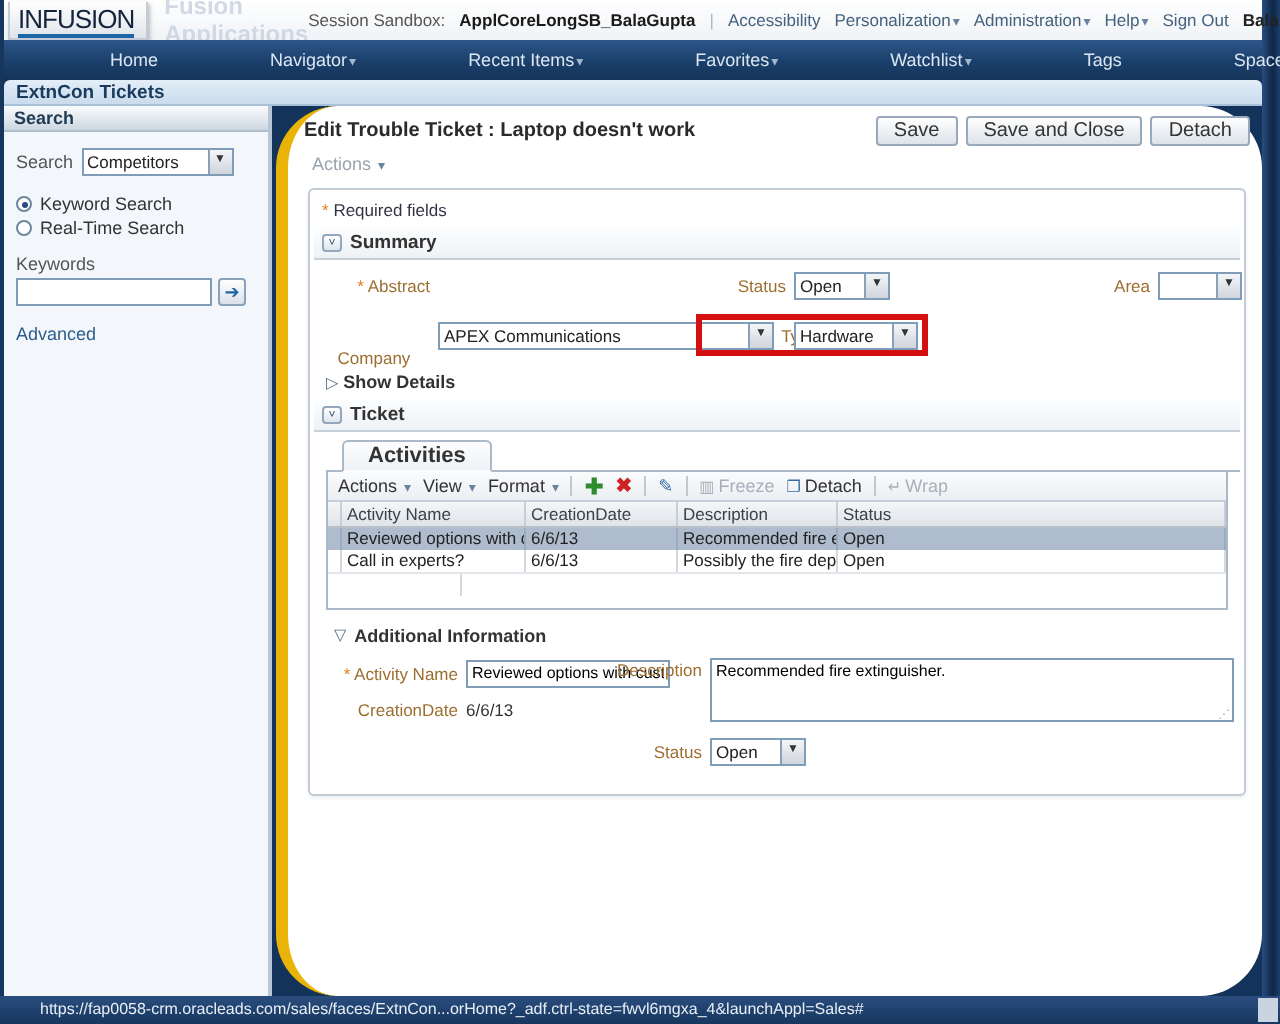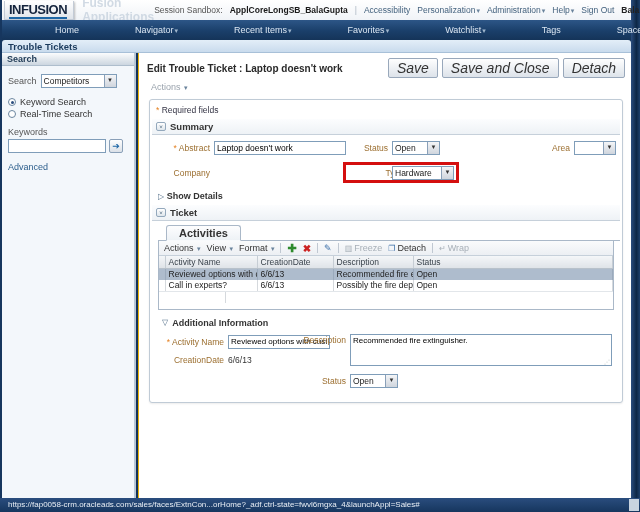--- a/index.html
+++ b/index.html
@@ -3,27 +3,27 @@
 <meta charset="utf-8">
 <style>
   * { margin:0; padding:0; box-sizing:border-box; }
   html,body { width:640px; height:512px; }
   body { font-family:"Liberation Sans", sans-serif; font-size:9px; color:#333; background:#13335a; position:relative; overflow:hidden; }
   .window { position:absolute; top:0; left:0; width:640px; height:512px; }
 
   
   .frame-right { position:absolute; top:0; right:0; width:9px; height:512px; background:linear-gradient(90deg,#2a4d7e,#0d2746 60%,#1d3f6b); }
   .frame-left  { position:absolute; top:0; left:0; width:2px; height:512px; background:#16365e; }
-  .statusbar { position:absolute; left:0; bottom:0; width:640px; height:14px; background:linear-gradient(#2a4d7e,#16365e); color:#e8eef5; font-size:8px; line-height:14px; padding-left:8px; white-space:nowrap; }
+  .statusbar { position:absolute; left:0; bottom:0; width:640px; height:14px; background:linear-gradient(#2a4d7e,#16365e); color:#e8eef5; font-size:8px; line-height:14px; padding-left:20px; white-space:nowrap; }
   .statusbar .grip { position:absolute; right:1px; bottom:1px; width:10px; height:12px; background:#c9d4e0; }
 
   
   .top-header { position:absolute; top:0; left:2px; right:9px; height:20px; background:linear-gradient(#ffffff,#f0f3f7); display:flex; align-items:center; }
   .logo-box { background:linear-gradient(#ffffff,#dfe4ea); border:1px solid #c3cbd6; border-top:none; padding:1px 6px 2px 4px; margin-left:2px; box-shadow:1px 1px 2px rgba(0,0,0,.25); }
-  .logo-text { font-weight:bold; font-size:13px; letter-spacing:-0.5px; color:#15243d; border-bottom:2px solid #1d66a5; }
+  .logo-text { font-weight:normal; font-size:13px; letter-spacing:-0.5px; color:#15243d; border-bottom:2px solid #1d66a5; }
   .ghost { color:#c7d2de; font-size:12px; margin-left:8px; font-weight:bold; opacity:.8; }
   .top-right { margin-left:auto; display:flex; align-items:center; gap:7px; padding-right:6px; font-size:8.5px; color:#44627e; white-space:nowrap; }
   .session-label { color:#555; }
   .session-link { font-weight:bold; color:#1a1a1a; }
   .top-sep { color:#aab6c2; }
   .top-link { color:#44627e; }
   .caret { font-size:7px; color:#6a839c; margin-left:1px; }
   .username { font-weight:bold; color:#222; }
 
   
@@ -57,25 +57,25 @@
   .radio-row { display:flex; align-items:center; gap:4px; margin-bottom:2px; color:#333; }
   .radio { width:8px; height:8px; border:1px solid #6c86a0; border-radius:50%; background:#fff; position:relative; display:inline-block; }
   .radio.checked:before { content:""; position:absolute; top:2px; left:2px; width:3px; height:3px; border-radius:50%; background:#2a4d7e; }
   .kw-label { margin-top:8px; color:#555; }
   .kw-row { display:flex; gap:3px; margin-top:2px; align-items:center; }
   .kw-input { width:98px; height:14px; border:1px solid #7f9db9; background:#fff; font-size:8.5px; padding:0 2px; font-family:"Liberation Sans",sans-serif; }
   .arrow-btn { width:14px; height:14px; background:linear-gradient(#fefefe,#dbe1e8); border:1px solid #8aa0b8; border-radius:2px; color:#1d66a5; font-size:9px; text-align:center; line-height:12px; }
   .advanced-link { color:#2c5e8c; margin-top:9px; display:inline-block; }
 
   
-  .content { position:absolute; top:53px; left:138px; right:9px; bottom:14px; background:#fff; border-left:1px solid #eab308; }
+  .content { position:absolute; top:53px; left:138px; right:9px; bottom:14px; background:#fff; border-left:6px solid #eab308;border-radius:31px; }
   .content-header { display:flex; align-items:center; padding:5px 6px 0 8px; }
   .page-title { font-weight:bold; font-size:10px; color:#2a2a2a; }
   .btn-group { margin-left:auto; display:flex; gap:4px; }
-  .btn { background:linear-gradient(#fefefe,#dde3ea); border:1px solid #99a8bb; border-radius:2px; font-size:14px; color:#333; padding:1px 8px; white-space:nowrap;font-style:italic; }
+  .btn { background:linear-gradient(#fefefe,#dde3ea); border:1px solid #99a8bb; border-radius:2px; font-size:10px; color:#333; padding:1px 8px; white-space:nowrap; }
   .actions-row { padding:4px 0 0 12px; color:#9aa3ad; font-size:9px; }
 
   .form-panel { margin:7px 8px 0 10px; border:1px solid #c0cbd6; border-radius:3px; background:#fff; padding:5px 2px 8px 2px; min-height:212px; box-shadow:0 1px 2px rgba(0,0,0,.08); }
   .required-note { font-size:8.5px; color:#334; padding-left:4px; }
   .required-note .star, .star { color:#e48021; }
 
   .section-header { display:flex; align-items:center; gap:4px; margin-top:4px; background:linear-gradient(#fcfdfe,#eef2f6); border-bottom:1px solid #c6d0da; padding:2px 2px 2px 4px; }
   .expander { width:10px; height:9px; border:1px solid #93a8bc; border-radius:2px; background:linear-gradient(#fff,#dfe6ec); font-size:6px; line-height:8px; text-align:center; color:#33506b; }
   .section-title { font-weight:bold; font-size:9.5px; color:#333; }
 
@@ -171,21 +171,21 @@
         <span class="dd-text">All</span>
         <span class="dd-btn">▼</span>
       </span>
       <input class="nav-search-input" value="" style="">
       <span class="go-btn">➔</span>
 
     </div>
   </div>
 
   <div class="region-band">
-    <span class="region-title">Trouble Tickets</span>
+    <span class="region-title">ExtnCon Tickets</span>
   </div>
 
   <div class="sidebar">
     <div class="panel-header">Search</div>
     <div class="sb-body">
       <div class="sb-row">
         <span class="sb-label">Search</span>
         <span class="dd" style="width:76px;">
           <span class="dd-text">Competitors</span>
           <span class="dd-btn">▼</span>
@@ -222,35 +222,38 @@
     <div class="form-panel">
       <div class="required-note"><span class="star">*</span> <span>Required fields</span></div>
 
       <div class="section-header">
         <span class="expander">˅</span>
         <span class="section-title">Summary</span>
       </div>
 
       <div class="summary-form">
         <span class="flabel" style="left:2px; top:4px; width:56px;"><span class="star">*</span> <span>Abstract</span></span>
-        <input class="finput" style="left: 62px; top: 2px; width: 132px;" value="Laptop doesn't work">
 
         <span class="flabel" style="left:160px; top:4px; width:76px;">Status</span>
         <span class="dd fdd" style="left:240px; top:2px; width:48px;">
           <span class="dd-text">Open</span>
           <span class="dd-btn">▼</span>
         </span>
 
         <span class="flabel" style="left:370px; top:4px; width:48px;">Area</span>
         <span class="dd fdd" style="left:422px; top:2px; width:42px;">
           <span class="dd-text"></span>
           <span class="dd-btn">▼</span>
         </span>
 
-        <span class="flabel" style="left:2px; top:29px; width:56px;">Company</span>
+        <span class="flabel" style="left:2px; top:40px; width:56px;text-align:center;">Company</span>
+        <span class="dd fdd" style="left:62px; top:27px; width:168px;">
+          <span class="dd-text">APEX Communications</span>
+          <span class="dd-btn">▼</span>
+        </span>
 
         <span class="flabel" style="left:212px; top:29px; width:40px;">Type</span>
         <span class="dd fdd" style="left:240px; top:27px; width:62px;">
           <span class="dd-text">Hardware</span>
           <span class="dd-btn">▼</span>
         </span>
         <span class="redbox" style="left:191px; top:23px; width:116px; height:21px;"></span>
       </div>
 
       <div class="show-details"><span class="tri">▷</span> <b>Show Details</b></div>

